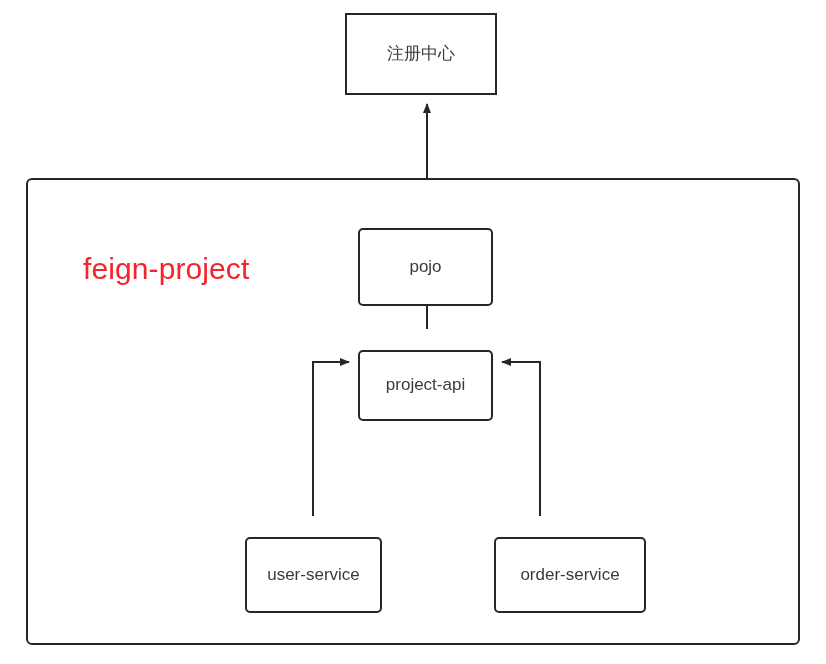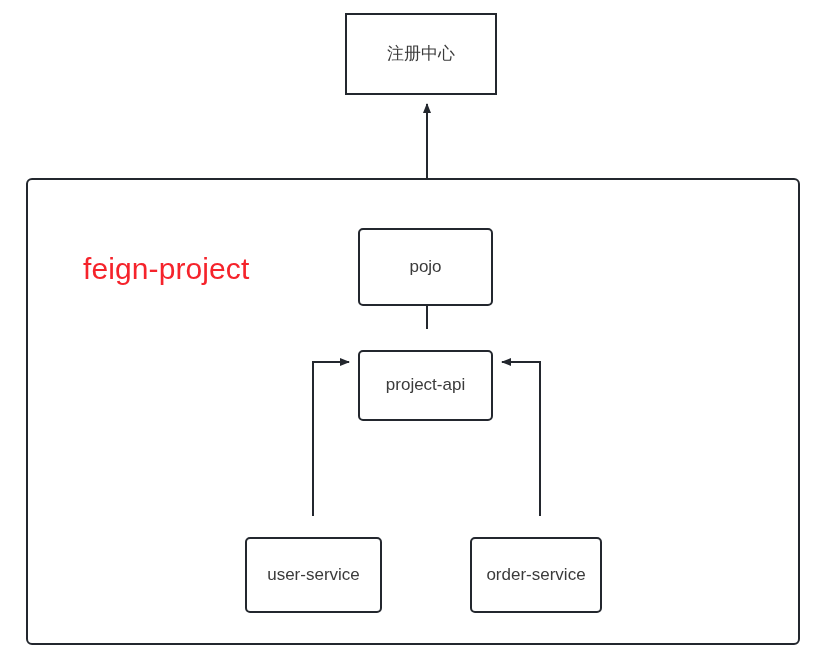--- a/index.html
+++ b/index.html
@@ -92,23 +92,23 @@
   }
   #node-user-service {
     left: 245px;
     top: 516px;
     width: 137px;
     height: 76px;
     font-size: 17px;
     text-align: center;
   }
   #node-order-service {
-    left: 470px;
+    left: 494px;
     top: 516px;
-    width: 132px;
+    width: 152px;
     height: 76px;
     font-size: 17px;
   }
 </style>
 </head>
 <body>
 
 <div id="canvas">
 
   <div id="group-feign-project"></div>

